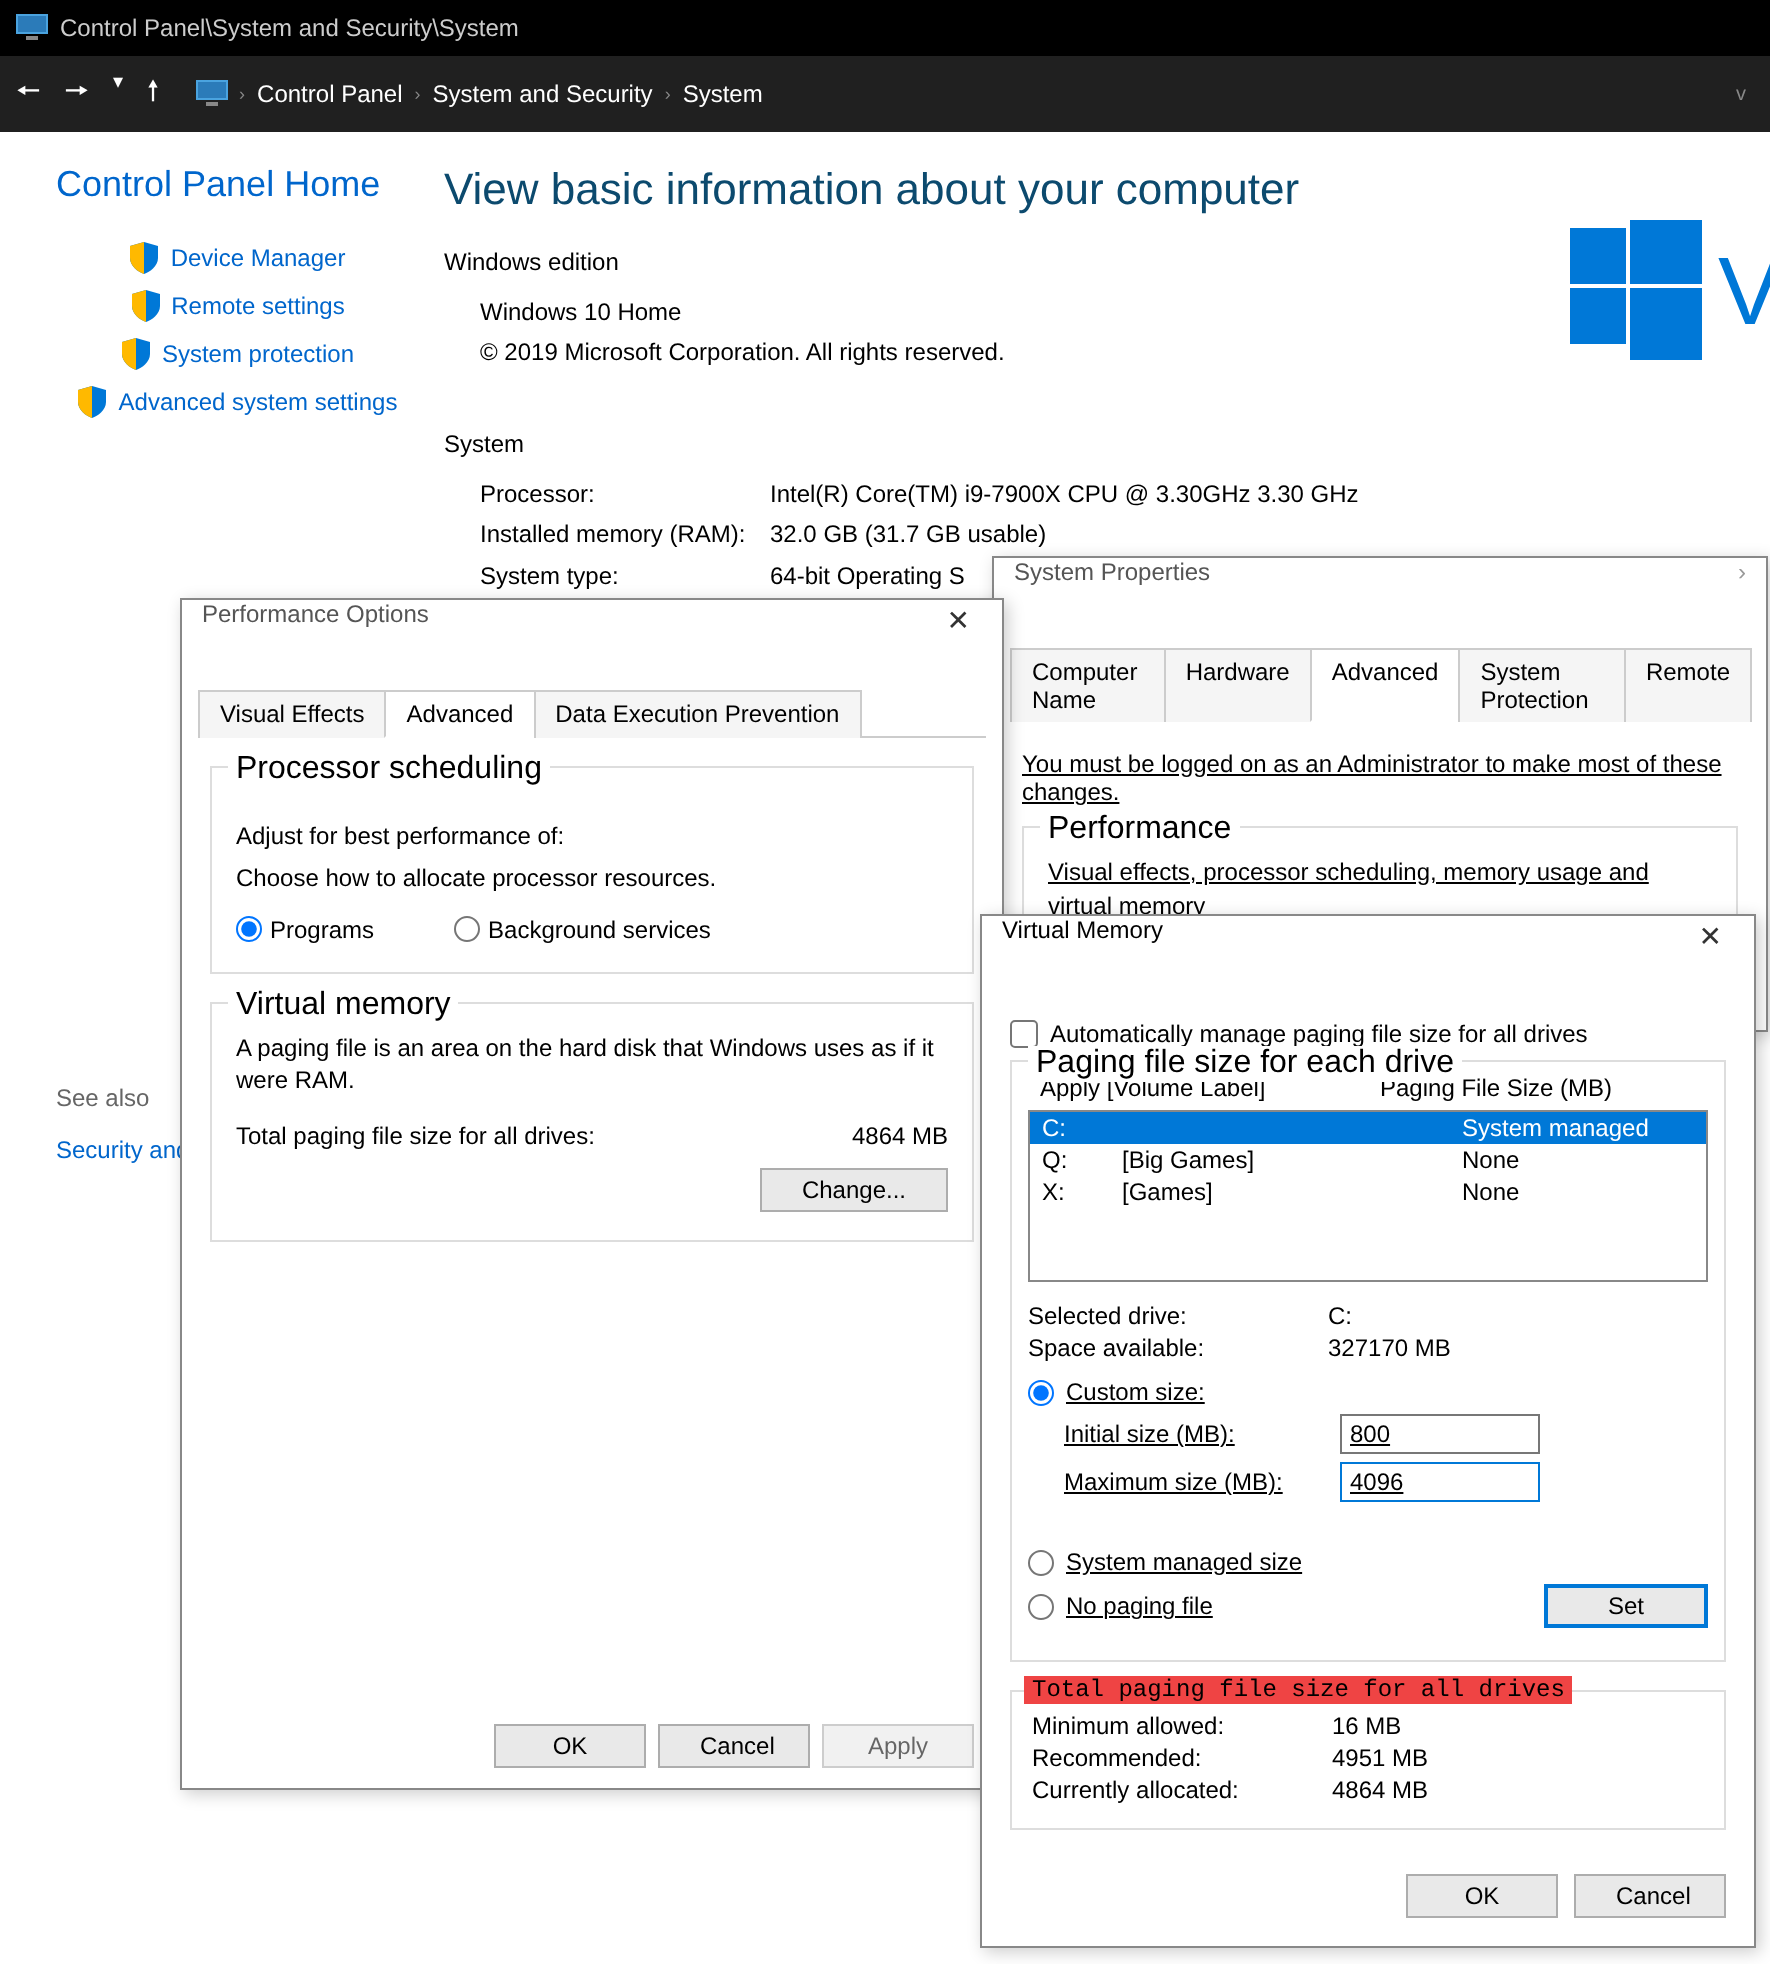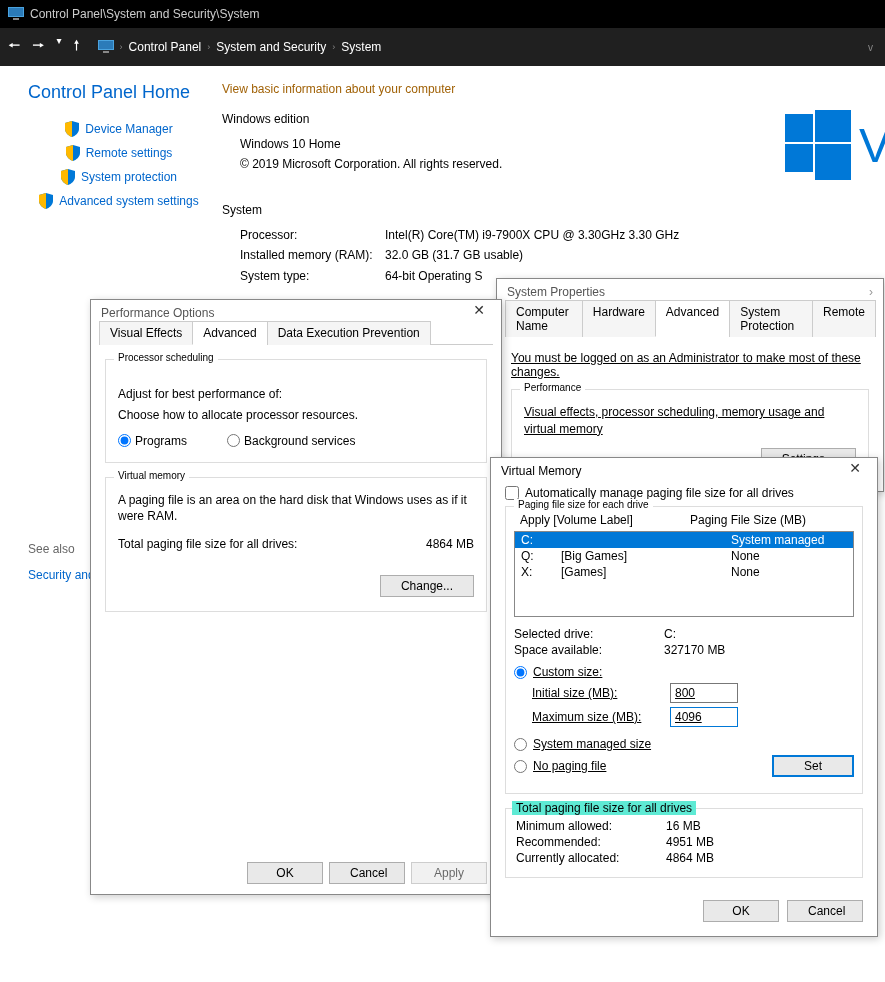--- a/index.html
+++ b/index.html
@@ -21,64 +21,64 @@
 .navbar .chev { color: #888; margin-right: 4px; font-size: 10px; }
 
 
 .main { display: flex; position: relative; }
 .sidebar { width: 210px; padding: 16px 0 0 28px; }
 .cp-home { color: #0066cc; font-size: 18px; margin-bottom: 18px; }
 .side-link { display: flex; align-items: center; gap: 6px; color: #0066cc; font-size: 12px; margin-bottom: 8px; cursor: pointer; justify-content: center; }
 .shield-icon { width: 14px; height: 16px; }
 
 .content { flex: 1; padding: 16px 0 0 12px; position: relative; }
-.page-title { color: #a16207; font-size: 12px; font-weight: 400; margin-bottom: 16px; }
+.page-title { color: #0c4a6e; font-size: 22px; font-weight: 400; margin-bottom: 16px; }
 .sect-h { font-size: 12px; margin-bottom: 8px; }
 .sect-body { padding-left: 18px; font-size: 12px; line-height: 1.7; }
 .info-row { display: flex; }
 .info-row .lbl { width: 145px; }
 .win-logo { position: absolute; right: 0; top: 44px; }
 .see-also { position: absolute; left: 28px; top: 542px; font-size: 12px; }
 .see-also .hdr { color: #666; margin-bottom: 12px; }
 .see-also .lnk { color: #0066cc; }
 
 
 .dialog { position: absolute; background: #fff; border: 1px solid #888; box-shadow: 2px 2px 8px rgba(0,0,0,.2); font-size: 12px; }
-.dlg-title { height: 20px; display: flex; align-items: flex-end; padding: 0 10px; color: #555; font-size: 12px; }
+.dlg-title { height: 44px; display: flex; align-items: flex-start; padding: 0 10px; color: #555; font-size: 12px; }
 .dlg-title .spacer { flex: 1; }
 .close-x { font-size: 14px; color: #333; cursor: pointer; padding: 2px 6px; }
 
 
 .tabs { display: flex; border-bottom: 1px solid #ccc; margin: 0 8px; }
 .tab { padding: 4px 10px; border: 1px solid #ccc; border-bottom: none; background: #f5f5f5; font-size: 12px; margin-right: -1px; cursor: pointer; position: relative; top: 1px; }
 .tab.active { background: #fff; border-bottom: 1px solid #fff; }
 
 
 .fieldset { border: 1px solid #ddd; margin: 14px 14px 10px 14px; padding: 10px 12px 14px 12px; position: relative; }
-.fieldset .legend { position: absolute; top: -8px; left: 8px; background: #fff; padding: 0 4px; font-size: 10px; }
+.fieldset .legend { position: absolute; top: -8px; left: 8px; background: #fff; padding: 0 4px; font-size: 16px; }
 .fieldset p { margin: 4px 0; line-height: 1.4; }
 
 .radio-row { display: flex; gap: 40px; margin-top: 10px; }
 .radio-opt { display: flex; align-items: center; gap: 4px; }
 .radio-opt input { margin: 0; }
 
 .btn { border: 1px solid #adadad; background: #e9e9e9; padding: 3px 20px; font-size: 12px; cursor: pointer; }
 .btn.default { border: 1px solid #0078d7; box-shadow: inset 0 0 0 1px #0078d7; }
 
 
 .sysprop { left: 496px; top: 278px; width: 388px; }
 .sysprop .body { padding: 6px 14px; text-decoration: underline; }
 .sysprop .note { margin: 8px 0; }
 .sysprop .settings-btn { float: right; margin-top: 6px; }
 
 
 .perfopt { left: 90px; top: 299px; width: 412px; height: 596px; }
 .perfopt .vm-row { display: flex; margin-top: 6px; }
 .perfopt .vm-row .vlbl { flex: 1; }
-.perfopt .change-row { display: flex; justify-content: flex-end; margin-top: 24px; }
+.perfopt .change-row { display: flex; justify-content: flex-end; margin-top: 9px; }
 .perfopt .btm-btns { position: absolute; bottom: 0; left: 0; right: 0; display: flex; justify-content: flex-end; gap: 6px; padding: 10px 14px; }
 .perfopt .btm-btns .btn { width: 76px; text-align: center; }
 
 
 .vmem { left: 490px; top: 457px; width: 388px; }
 .vmem .dlg-title { color: #000; }
 .vmem .body { padding: 8px 14px; }
 .vmem .chk-row { display: flex; align-items: flex-end; gap: 6px; margin-bottom: 6px; }
 .vmem .chk-row input { width: 14px; height: 14px; }
 .vmem .drive-list { border: 1px solid #888; height: 86px; margin-top: 4px; }
@@ -86,24 +86,24 @@
 .vmem .dcol1 { width: 40px; }
 .vmem .dcol2 { width: 170px; }
 .vmem .drive-row { display: flex; padding: 1px 6px; font-size: 12px; }
 .vmem .drive-row.sel { background: #0078d7; color: #fff; }
 .vmem .info-grid { margin-top: 10px; }
 .vmem .info-grid .r { display: flex; margin: 2px 0; }
 .vmem .info-grid .r .l { width: 150px; }
 .vmem .size-opts { margin-top: 8px; text-decoration: underline; }
 .vmem .size-opts .r { display: flex; align-items: center; margin: 4px 0; gap: 6px; }
 .vmem .size-opts .indent { padding-left: 18px; }
-.vmem .size-opts input[type=text] { width: 68px; border: 1px solid #777; padding: 2px 4px; font-size: 12px; }
+.vmem .size-opts input[type=text] { width: 100px; border: 1px solid #777; padding: 2px 4px; font-size: 12px; }
 .vmem .set-btn { float: right; width: 82px; text-align: center; }
 .vmem .total-fs { border: 1px solid #ddd; margin-top: 14px; padding: 8px 10px 10px 10px; position: relative; }
-.vmem .total-fs .legend { position: absolute; top: -8px; left: 6px; background: #5eead4; padding: 0 4px; }
+.vmem .total-fs .legend { position: absolute; top: -8px; left: 6px; background: #ef4444; padding: 0 4px; font-family: Liberation Mono, monospace; }
 .vmem .total-fs .r { display: flex; margin: 2px 0; }
 .vmem .total-fs .r .l { width: 150px; }
 .vmem .dlg-btns { display: flex; justify-content: flex-end; gap: 8px; padding: 14px 14px 14px 0; }
 .vmem .dlg-btns .btn { width: 76px; text-align: center; }
 
 svg { display: block; }
 </style>
 </head>
 <body>
 
@@ -337,21 +337,21 @@
             <span>Custom size:</span>
           </label>
         <div class="r indent">
             <span style="width:132px">Initial size (MB):</span>
             <input type="text" value="800" style="">
           </div>
         <div class="r indent">
             <span style="width:132px">Maximum size (MB):</span>
             <input type="text" style="border: 1px solid rgb(0, 120, 215);" value="4096">
           </div>
-        <label class="r" style="margin-top:10px">
+        <label class="r" style="margin-top:23px">
             <input type="radio" name="pf" style="">
             <span>System managed size</span>
           </label>
         <div class="r">
           <label class="r" style="flex:1">
               <input type="radio" name="pf" style="">
               <span>No paging file</span>
             </label>
           <button class="btn default set-btn">Set</button>
         </div>

